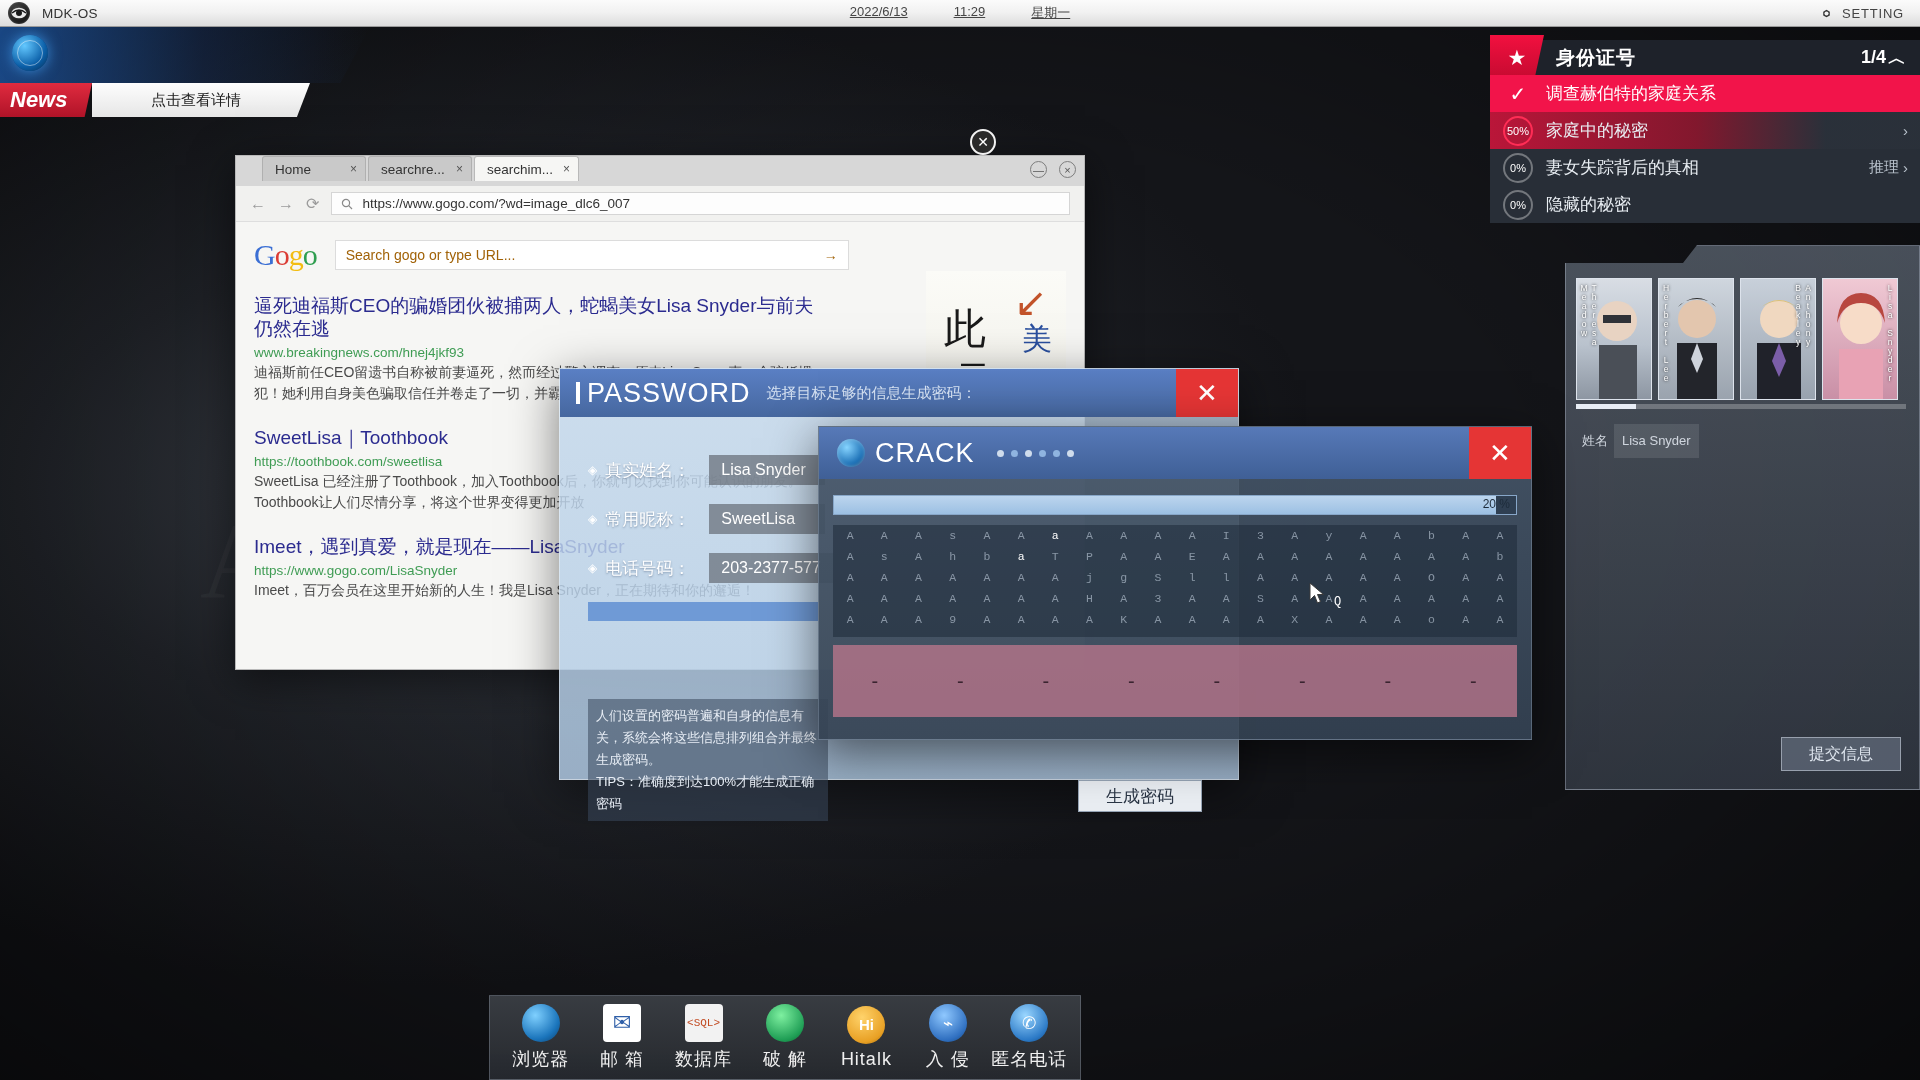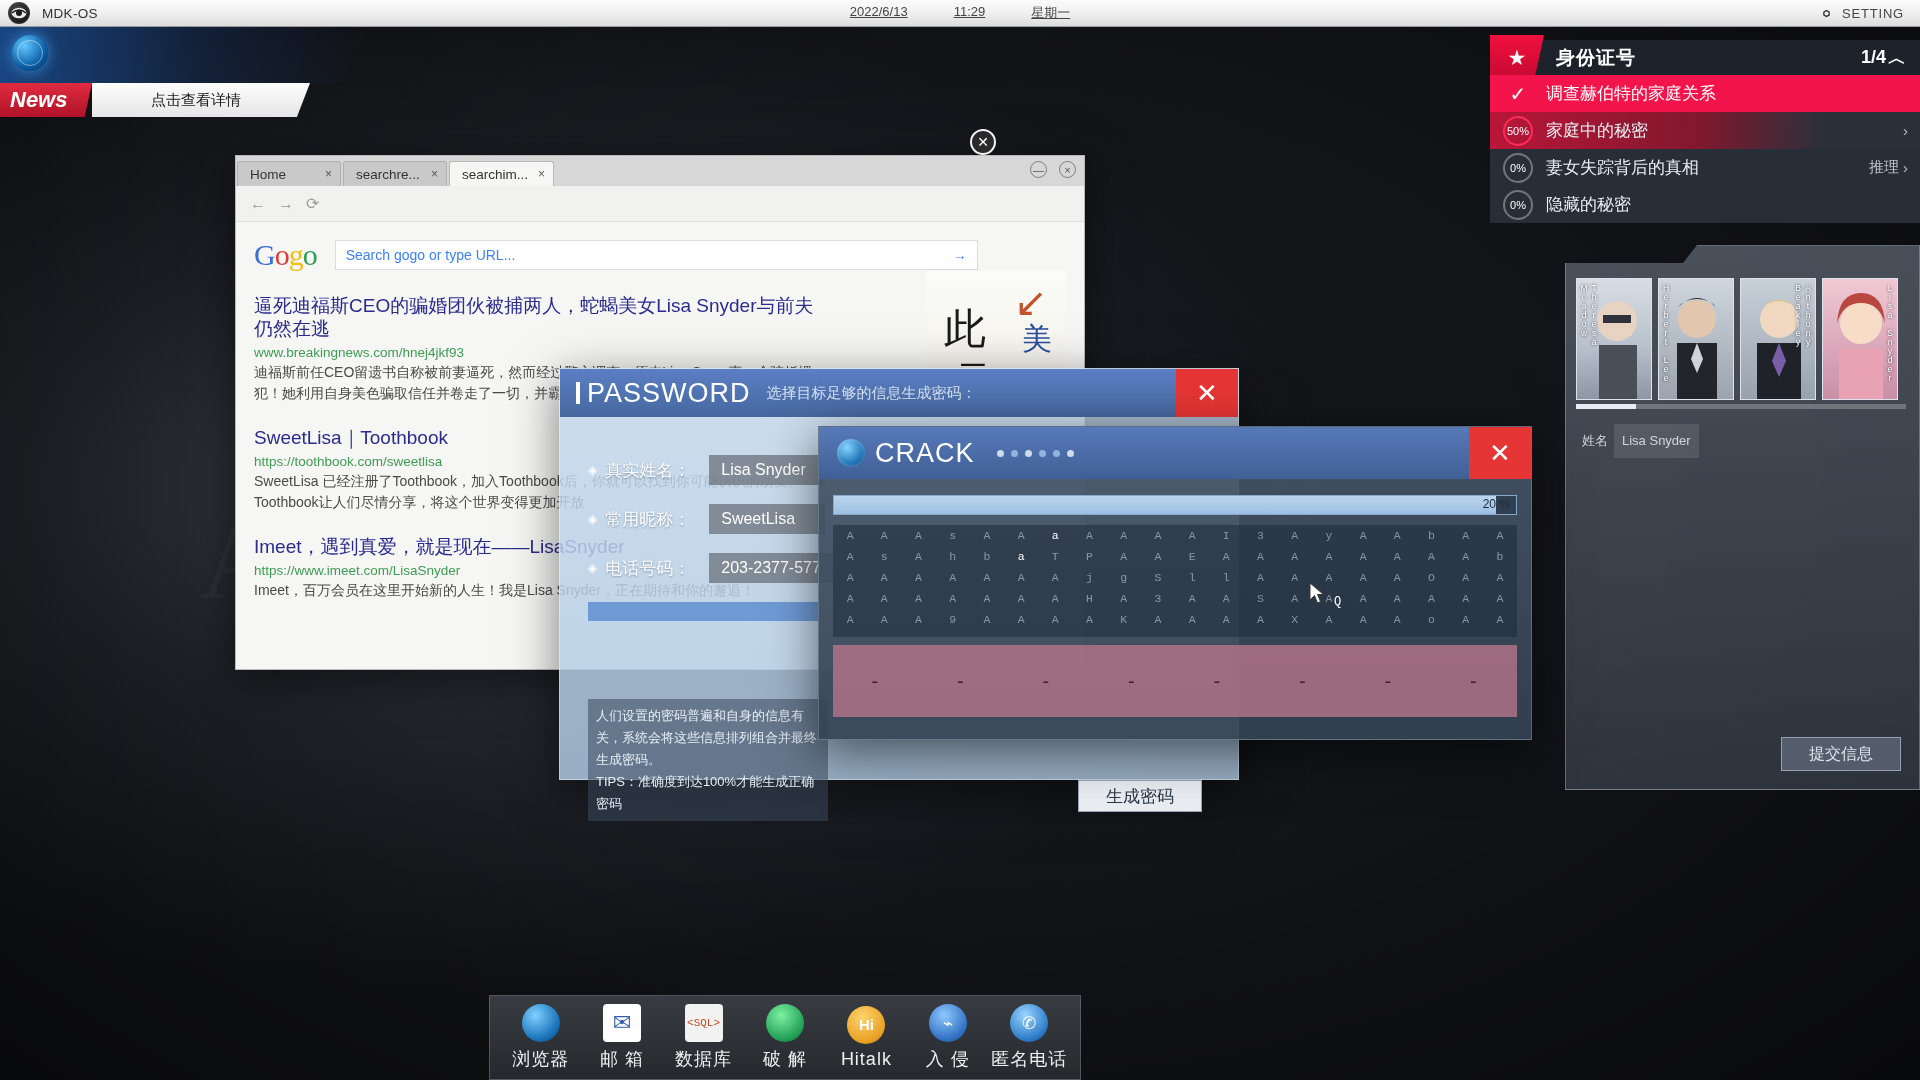--- a/index.html
+++ b/index.html
@@ -150,21 +150,21 @@
     color: #dfe6ef; font-size: 16px; display: flex; align-items: center; justify-content: center;
   }
 
   
   .browser {
     position: absolute; left: 235px; top: 155px; width: 850px; height: 515px;
     background: #f6f6f4; border: 1px solid #b9b9b9;
     box-shadow: 0 10px 40px rgba(0,0,0,.55);
     z-index: 35;
   }
-  .tabstrip { height: 30px; background: #d7d7d7; display: flex; align-items: flex-end; padding-left: 1px; position: relative; }
+  .tabstrip { height: 30px; background: #d7d7d7; display: flex; align-items: flex-start; padding-left: 26px; position: relative; }
   .tab {
     height: 25px; min-width: 104px; padding: 0 8px 0 12px; margin-right: 2px;
     background: #c9c9c9; border: 1px solid #b0b0b0; border-bottom: none;
     display: flex; align-items: center; justify-content: space-between; gap: 10px;
     font-size: 13.5px; color: #333;
     border-radius: 3px 3px 0 0;
   }
   .tab.active { background: #f6f6f4; border-color: #b9b9b9; }
   .tab .x { color: #555; font-size: 12px; }
   .winbtns { position: absolute; right: 8px; top: 5px; display: flex; gap: 12px; align-items: center; }
@@ -174,23 +174,23 @@
   .urlfield {
     flex: 1; height: 23px; background: #fdfdfd; border: 1px solid #d5d5d5;
     display: flex; align-items: center; gap: 9px; padding: 0 9px;
     font-size: 13.5px; color: #333;
   }
   .bcontent { padding: 16px 0 0 18px; }
   .searchrow { display: flex; align-items: center; gap: 18px; margin-bottom: 22px; }
   .gogo { font-family: "Liberation Serif", serif; font-size: 30px; letter-spacing: -1px; }
   .gogo .b { color: #3b6fd4; } .gogo .r { color: #db3c34; } .gogo .y { color: #f3bd12; } .gogo .g { color: #2f9e4f; }
   .searchbox {
-    width: 643px; height: 30px; background: #fff; border: 1px solid #dcdcdc;
+    width: 514px; height: 30px; background: #fff; border: 1px solid #dcdcdc;
     display: flex; align-items: center; justify-content: space-between;
-    padding: 0 10px; font-size: 14px; color: #3b82f6;
+    padding: 0 10px; font-size: 14px; color: #a16207;
   }
   .result { margin-bottom: 22px; max-width: 560px; }
   .r-title { color: #2b2b8f; font-size: 19px; line-height: 23px; }
   .r-url { color: #3f9c54; font-size: 13.5px; margin-top: 5px; }
   .r-desc { color: #4a4a4a; font-size: 14px; line-height: 21px; margin-top: 2px; }
 
   
   .calli {
     position: absolute; left: 690px; top: 115px; width: 140px; height: 150px;
     background: linear-gradient(180deg,#fbfbf7,#f2f1ea);
@@ -462,20 +462,27 @@
       <div class="winbtns">
         <div class="winbtn">—</div>
         <div class="winbtn">×</div>
       </div>
     </div>
 
     <div class="urlbar">
       <span class="navicon">←</span>
       <span class="navicon">→</span>
       <span class="navicon">⟳</span>
+      <div class="urlfield">
+        <svg width="12" height="12" viewBox="0 0 12 12">
+            <circle cx="5" cy="5" r="3.6" stroke="#8a8a8a" stroke-width="1.2" fill="none"></circle>
+            <line x1="7.7" y1="7.7" x2="11" y2="11" stroke="#8a8a8a" stroke-width="1.2"></line>
+          </svg>
+        <span>https://www.gogo.com/?wd=image_dlc6_007</span>
+      </div>
     </div>
 
     <div class="bcontent">
       <div class="searchrow">
         <div class="gogo">
           <span class="b">G</span><span class="r">o</span><span class="y">g</span><span class="g">o</span>
         </div>
         <div class="searchbox">
           <span>Search gogo or type URL...</span>
           <span>→</span>
@@ -489,21 +496,21 @@
       </div>
 
       <div class="result">
         <div class="r-title">SweetLisa｜Toothbook</div>
         <div class="r-url">https://toothbook.com/sweetlisa</div>
         <div class="r-desc">SweetLisa 已经注册了Toothbook，加入Toothbook后，你就可以找到你可能认识的朋友。Toothbook让人们尽情分享，将这个世界变得更加开放</div>
       </div>
 
       <div class="result">
         <div class="r-title">Imeet，遇到真爱，就是现在——LisaSnyder</div>
-        <div class="r-url">https://www.imeet.com/LisaSnyder</div>
+        <div class="r-url">https://www.gogo.com/LisaSnyder</div>
         <div class="r-desc">Imeet，百万会员在这里开始新的人生！我是Lisa Snyder，正在期待和你的邂逅！</div>
       </div>
     </div>
 
     <div class="calli">
       <span class="ch1">此</span>
       <span class="ch2">二</span>
       <span class="ch3">↙</span>
       <span class="ch4">美</span>
     </div>

